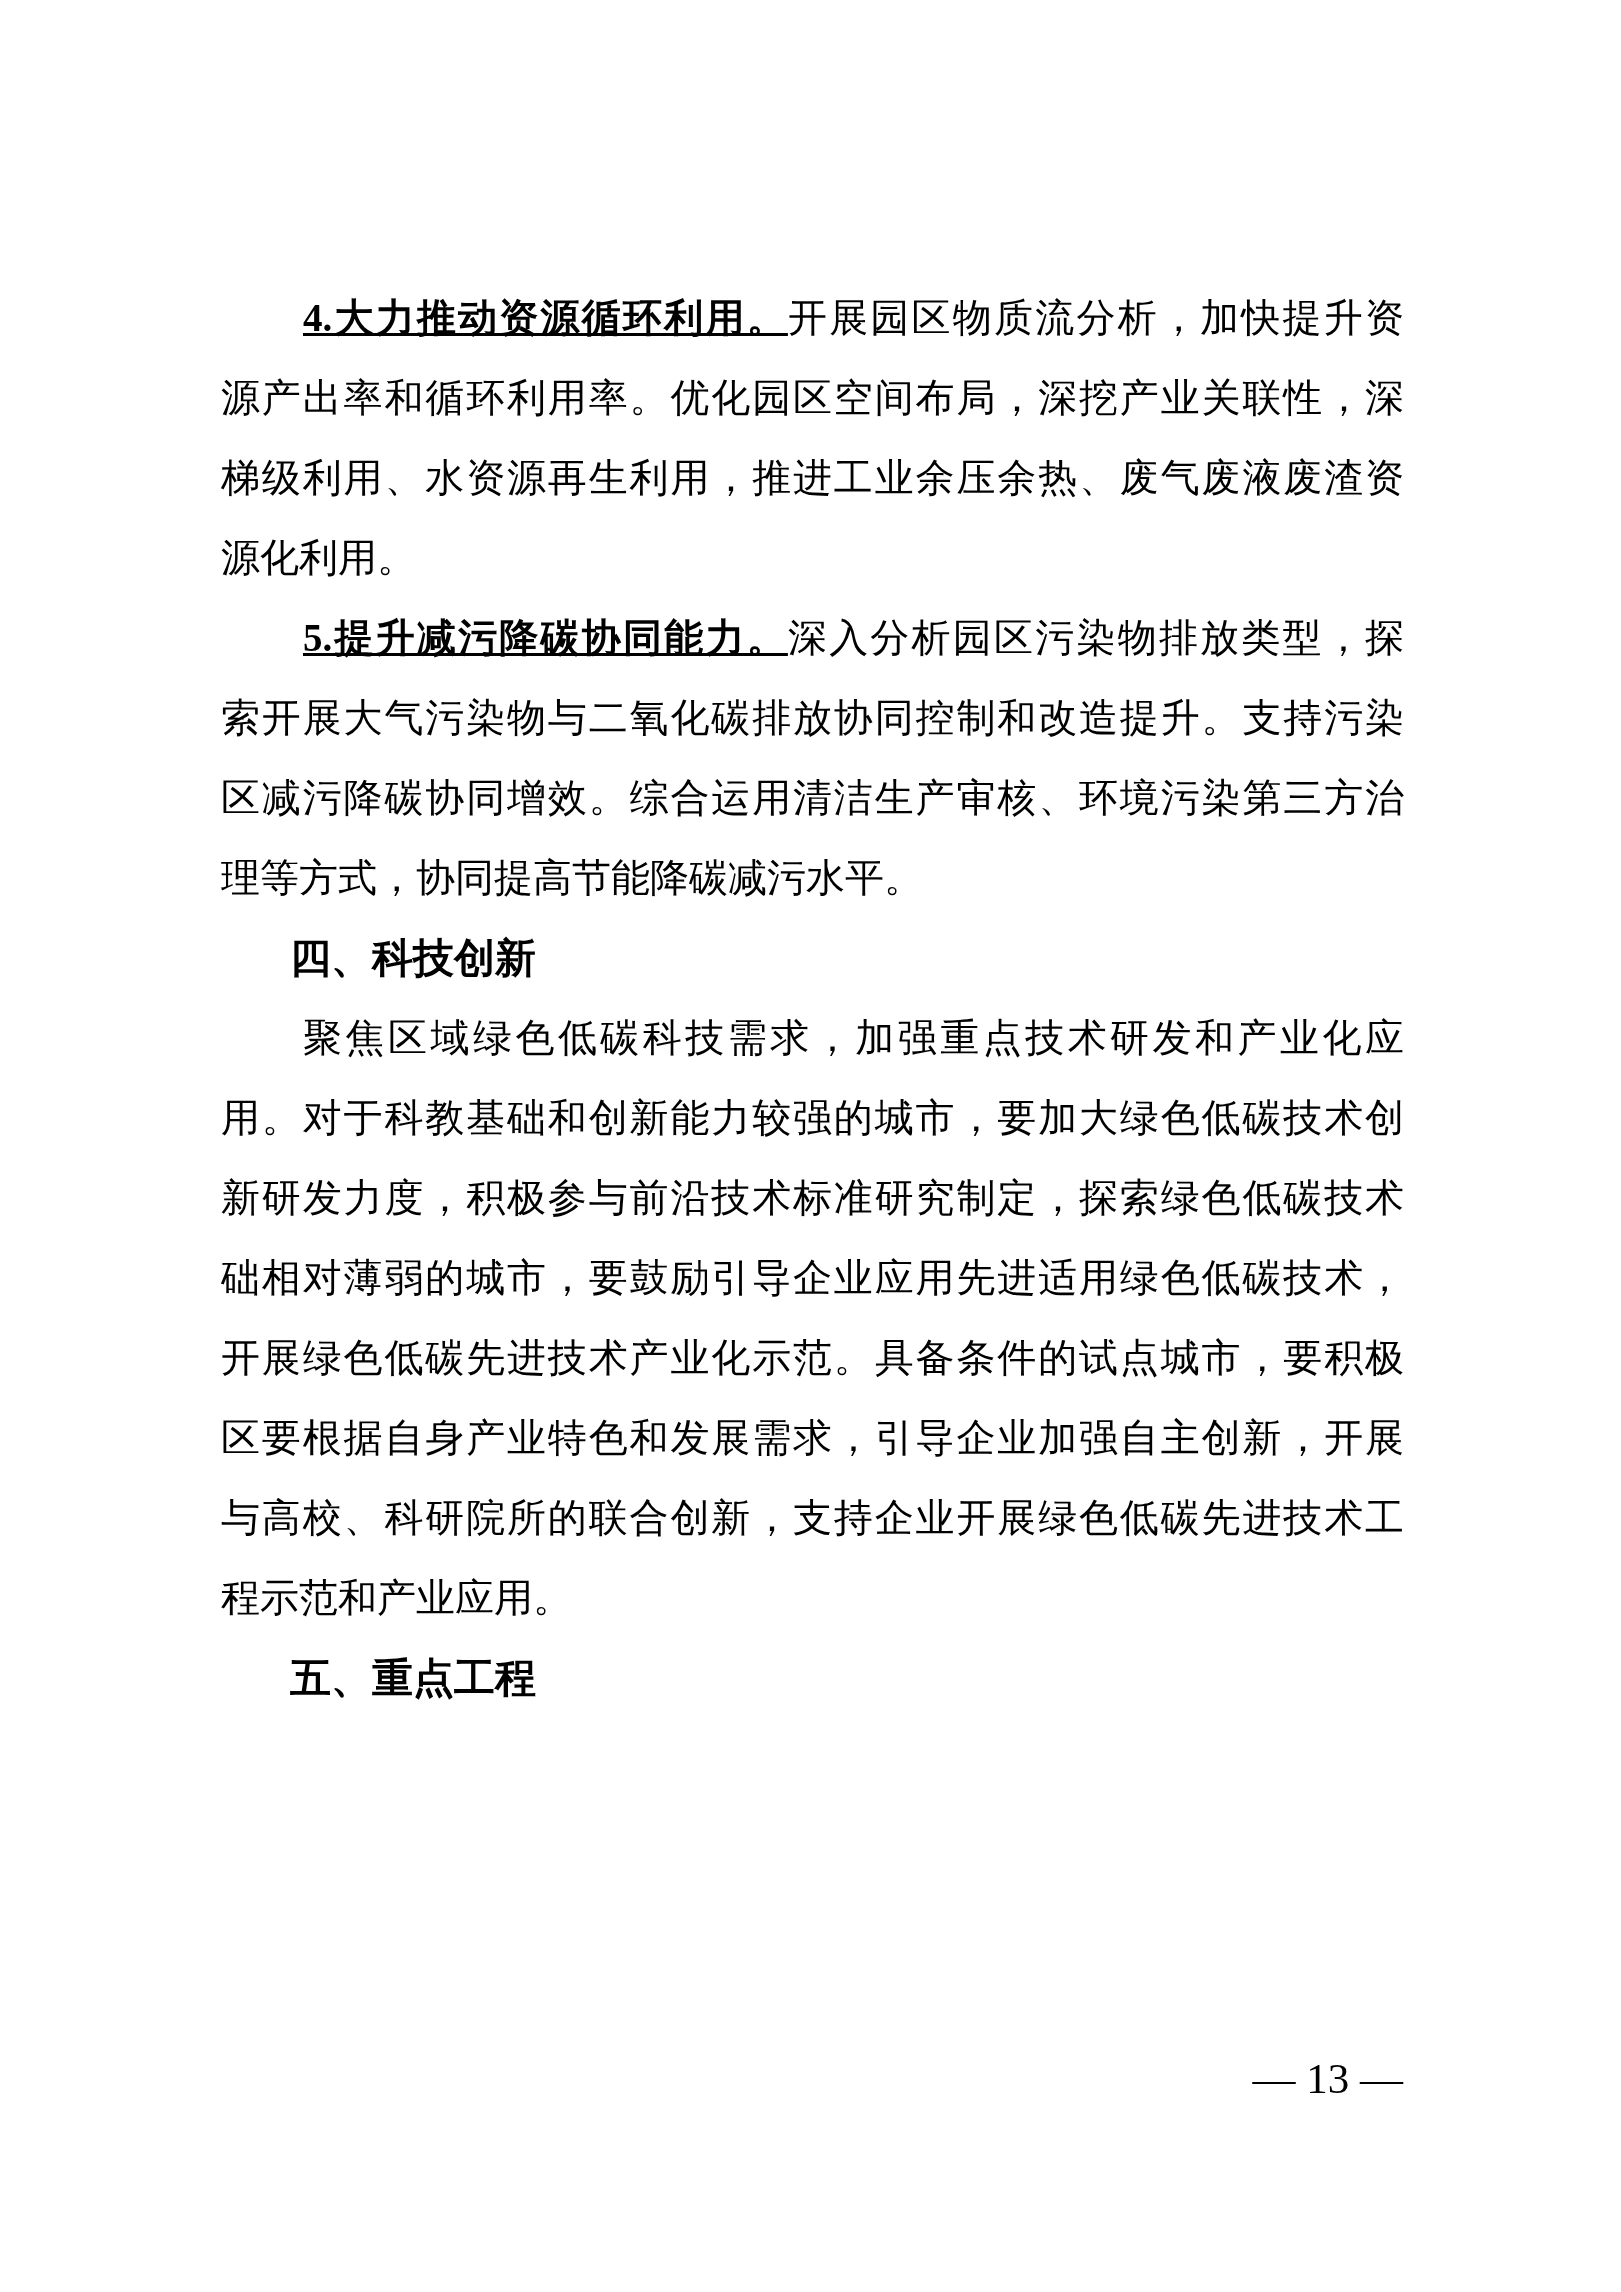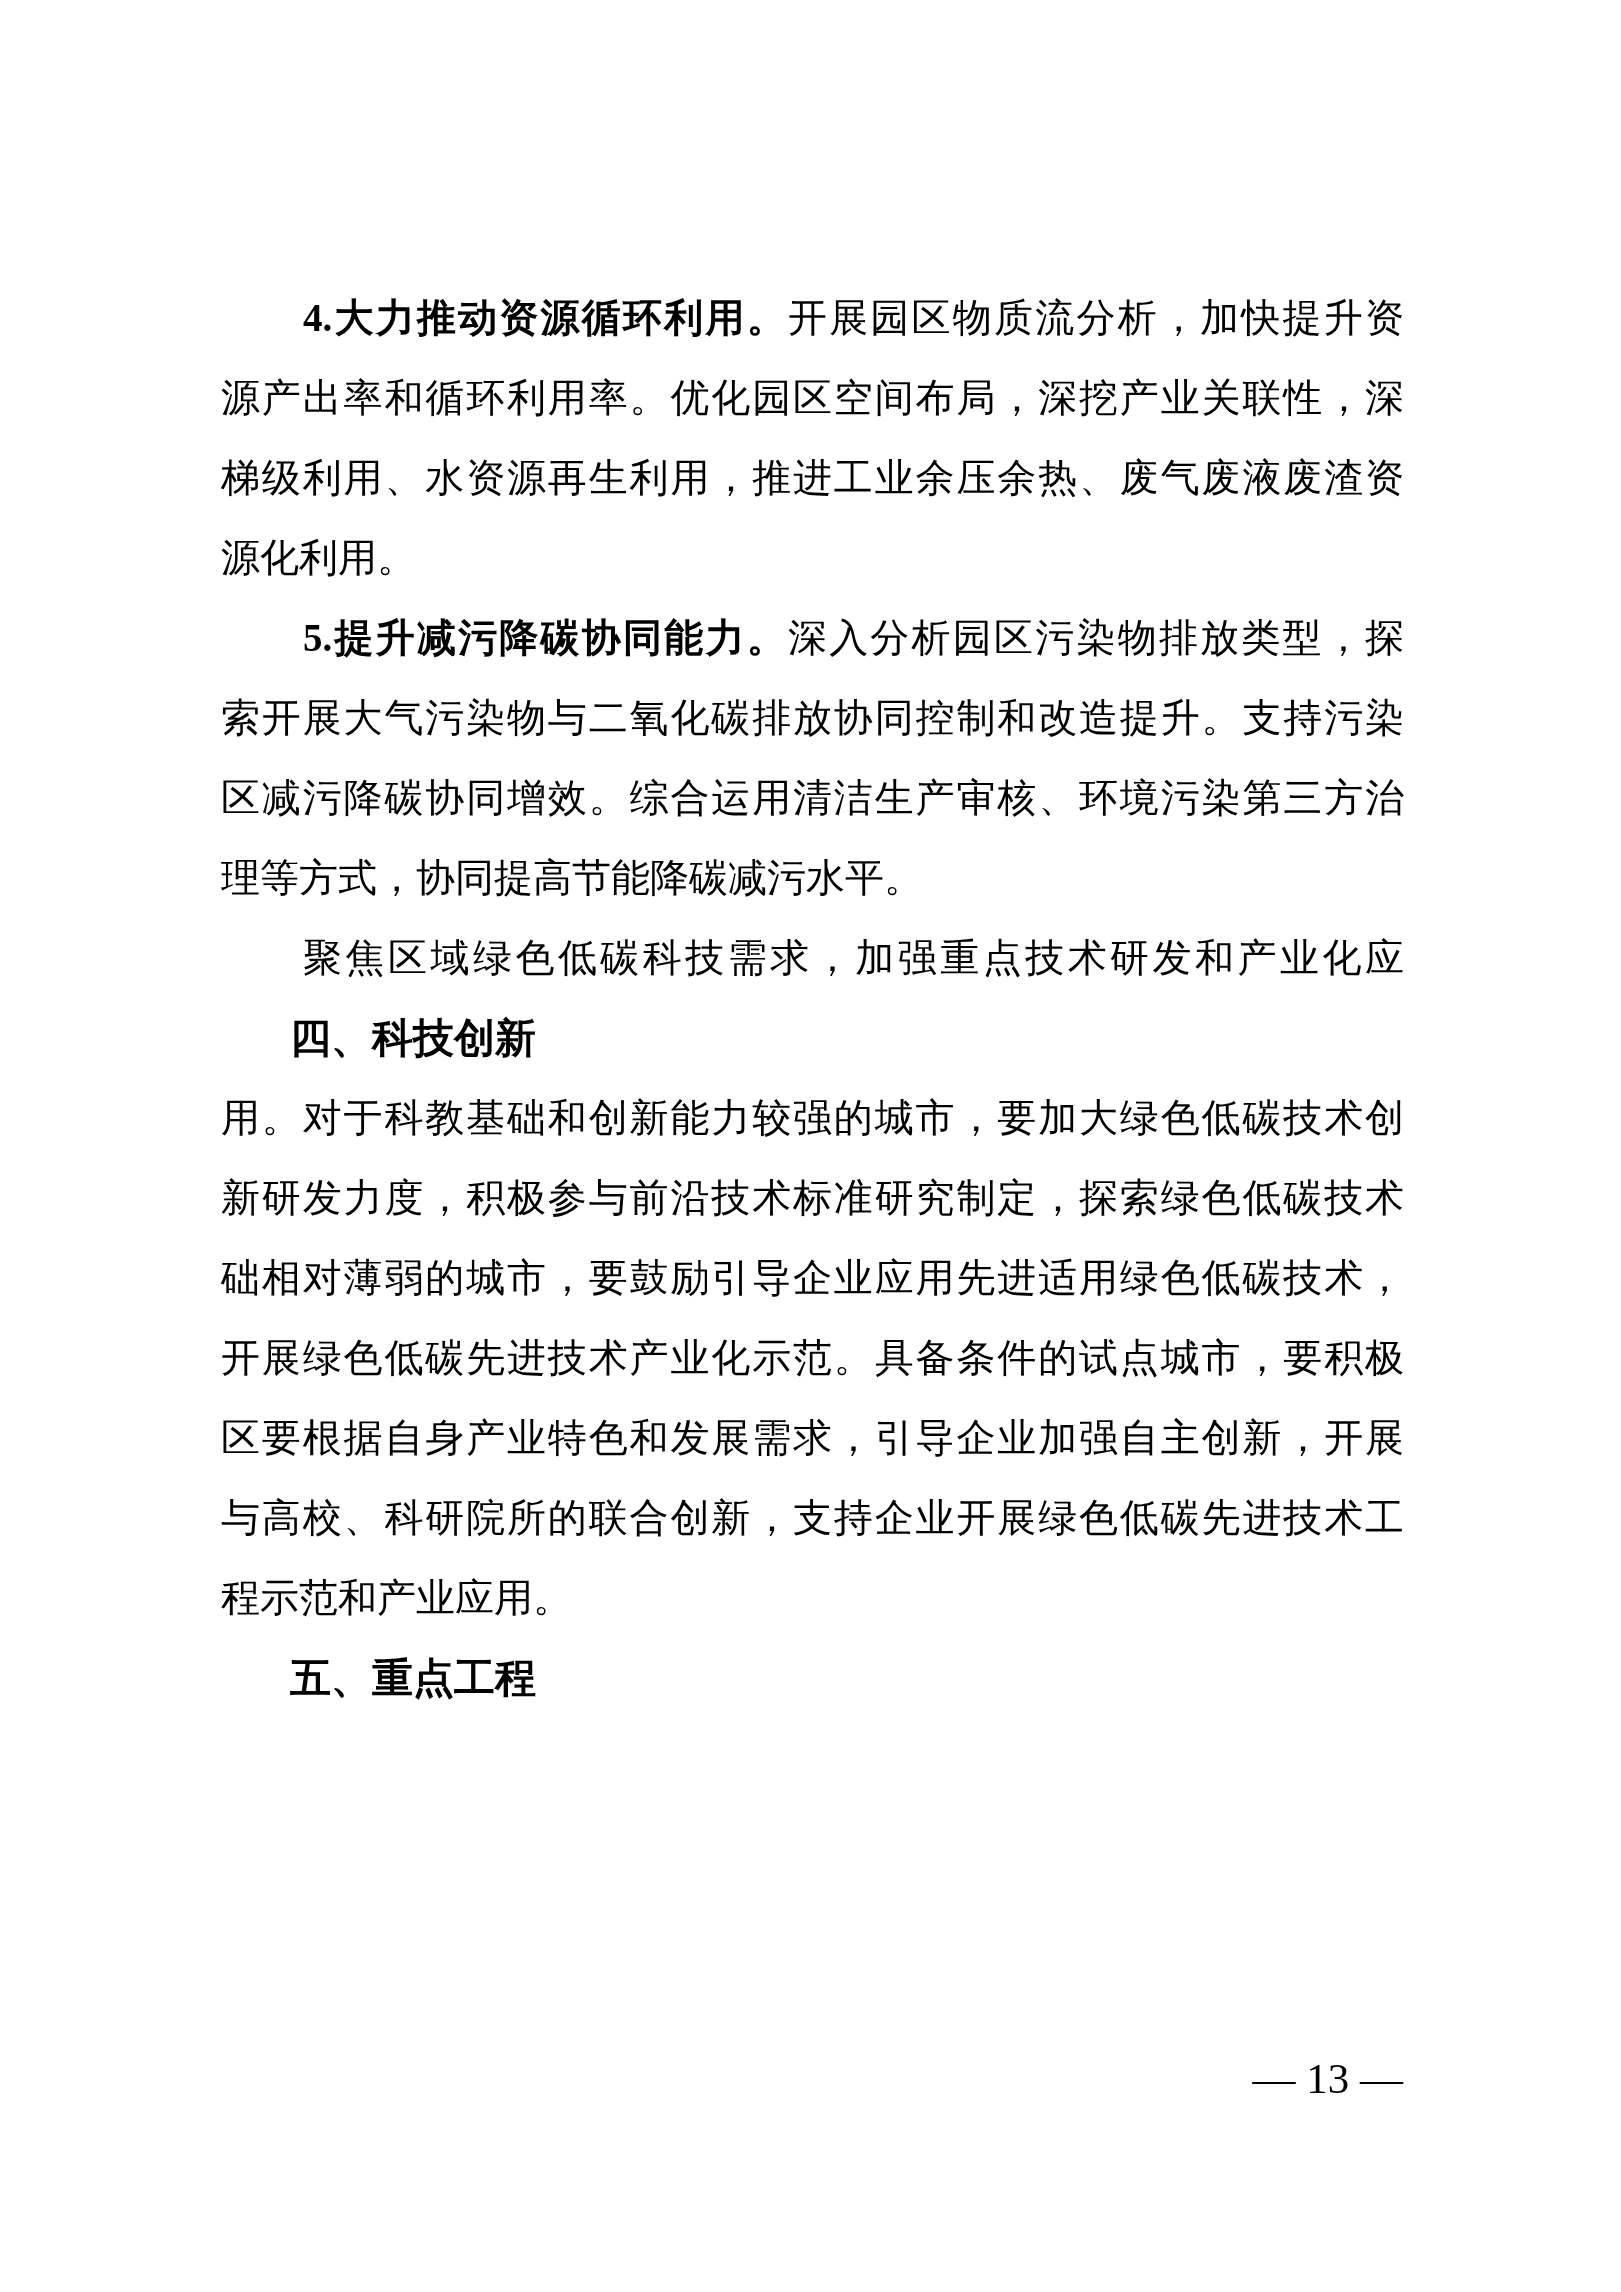--- a/index.html
+++ b/index.html
@@ -44,20 +44,21 @@
     font-family: "Liberation Sans", "DejaVu Sans", sans-serif;
     font-weight: 700;
     font-size: 41px;
     padding-left: 69px;
     width: 1114px;
     text-align: left;
     text-align-last: left;
   }
   .lead-bold {
     font-weight: 700;
+    text-decoration: underline;
   }
   .page-number {
     position: absolute;
     top: 2037px;
     right: 218px;
     font-size: 43px;
     line-height: 51px;
     text-align: right;
     font-family: "Liberation Serif", "DejaVu Serif", serif;
     color: #000000;
@@ -70,22 +71,22 @@
 <div class="page">
   <div class="text-block" id="text-block">
       <div class="line para-first"><span class="lead-bold">4.大力推动资源循环利用。</span>开展园区物质流分析，加快提升资</div>
       <div class="line body">源产出率和循环利用率。优化园区空间布局，深挖产业关联性，深</div>
       <div class="line body">梯级利用、水资源再生利用，推进工业余压余热、废气废液废渣资</div>
       <div class="line body-last">源化利用。</div>
       <div class="line para-first"><span class="lead-bold">5.提升减污降碳协同能力。</span>深入分析园区污染物排放类型，探</div>
       <div class="line body">索开展大气污染物与二氧化碳排放协同控制和改造提升。支持污染</div>
       <div class="line body">区减污降碳协同增效。综合运用清洁生产审核、环境污染第三方治</div>
       <div class="line body-last">理等方式，协同提高节能降碳减污水平。</div>
+      <div class="line heading">四、科技创新</div>
       <div class="line para-first-plain">聚焦区域绿色低碳科技需求，加强重点技术研发和产业化应</div>
-      <div class="line heading">四、科技创新</div>
       <div class="line body">用。对于科教基础和创新能力较强的城市，要加大绿色低碳技术创</div>
       <div class="line body">新研发力度，积极参与前沿技术标准研究制定，探索绿色低碳技术</div>
       <div class="line body">础相对薄弱的城市，要鼓励引导企业应用先进适用绿色低碳技术，</div>
       <div class="line body">开展绿色低碳先进技术产业化示范。具备条件的试点城市，要积极</div>
       <div class="line body">区要根据自身产业特色和发展需求，引导企业加强自主创新，开展</div>
       <div class="line body">与高校、科研院所的联合创新，支持企业开展绿色低碳先进技术工</div>
       <div class="line body-last">程示范和产业应用。</div>
       <div class="line heading">五、重点工程</div>
     </div>
   <div class="page-number">— 13 —</div>

